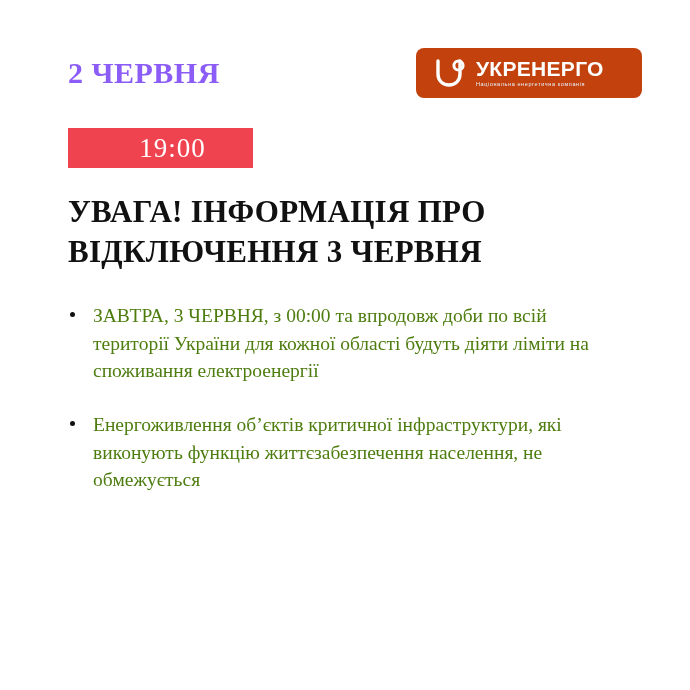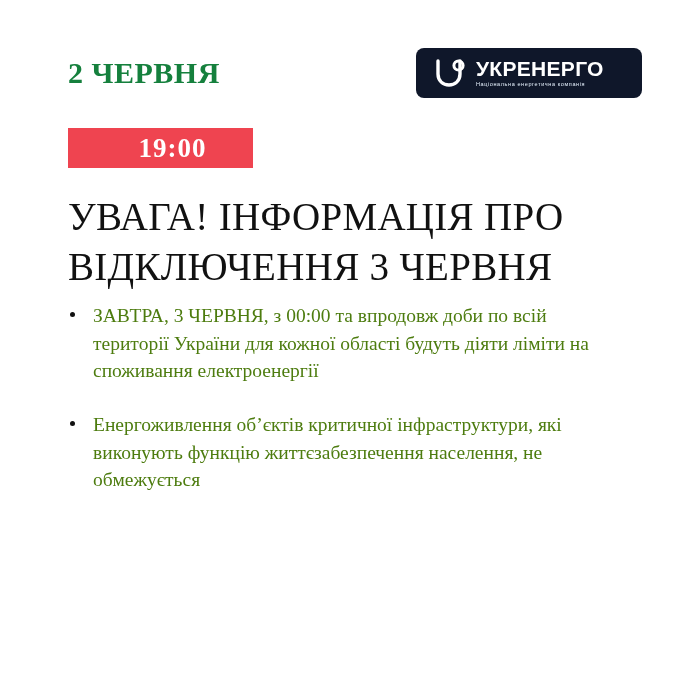--- a/index.html
+++ b/index.html
@@ -30,30 +30,30 @@
     height: 60px;
   }
   .date-title {
     position: absolute;
     left: 0;
     top: 8px;
     font-family: "Liberation Serif", serif;
     font-weight: bold;
     font-size: 30px;
     letter-spacing: 0.5px;
-    color: #15803d;
+    color: #8b5cf6;
     white-space: nowrap;
   }
   .logo {
     position: absolute;
     right: 0;
     top: 0;
     width: 226px;
     height: 50px;
-    background: #0f172a;
+    background: #c2410c;
     border-radius: 8px;
     display: flex;
     align-items: center;
     padding-left: 16px;
     box-sizing: border-box;
   }
   .logo-mark {
     width: 34px;
     height: 32px;
     flex: 0 0 auto;
@@ -88,36 +88,36 @@
     left: 68px;
     width: 185px;
     height: 40px;
     background: #ef4450;
     display: flex;
     align-items: center;
     justify-content: center;
   }
   .time-badge span {
     font-family: "Liberation Serif", serif;
-    font-weight: bold;
+    font-weight: normal;
     font-size: 27px;
     color: #ffffff;
     letter-spacing: 1px;
     margin-left: 24px;
   }
 
   
   .headline {
     position: absolute;
     top: 192px;
     left: 68px;
     width: 560px;
     font-family: "Liberation Serif", serif;
-    font-weight: normal;
-    font-size: 39px;
+    font-weight: bold;
+    font-size: 31px;
     line-height: 1.28;
     color: #111111;
     letter-spacing: 0.3px;
   }
 
   
   .bullets {
     position: absolute;
     top: 302px;
     left: 68px;

